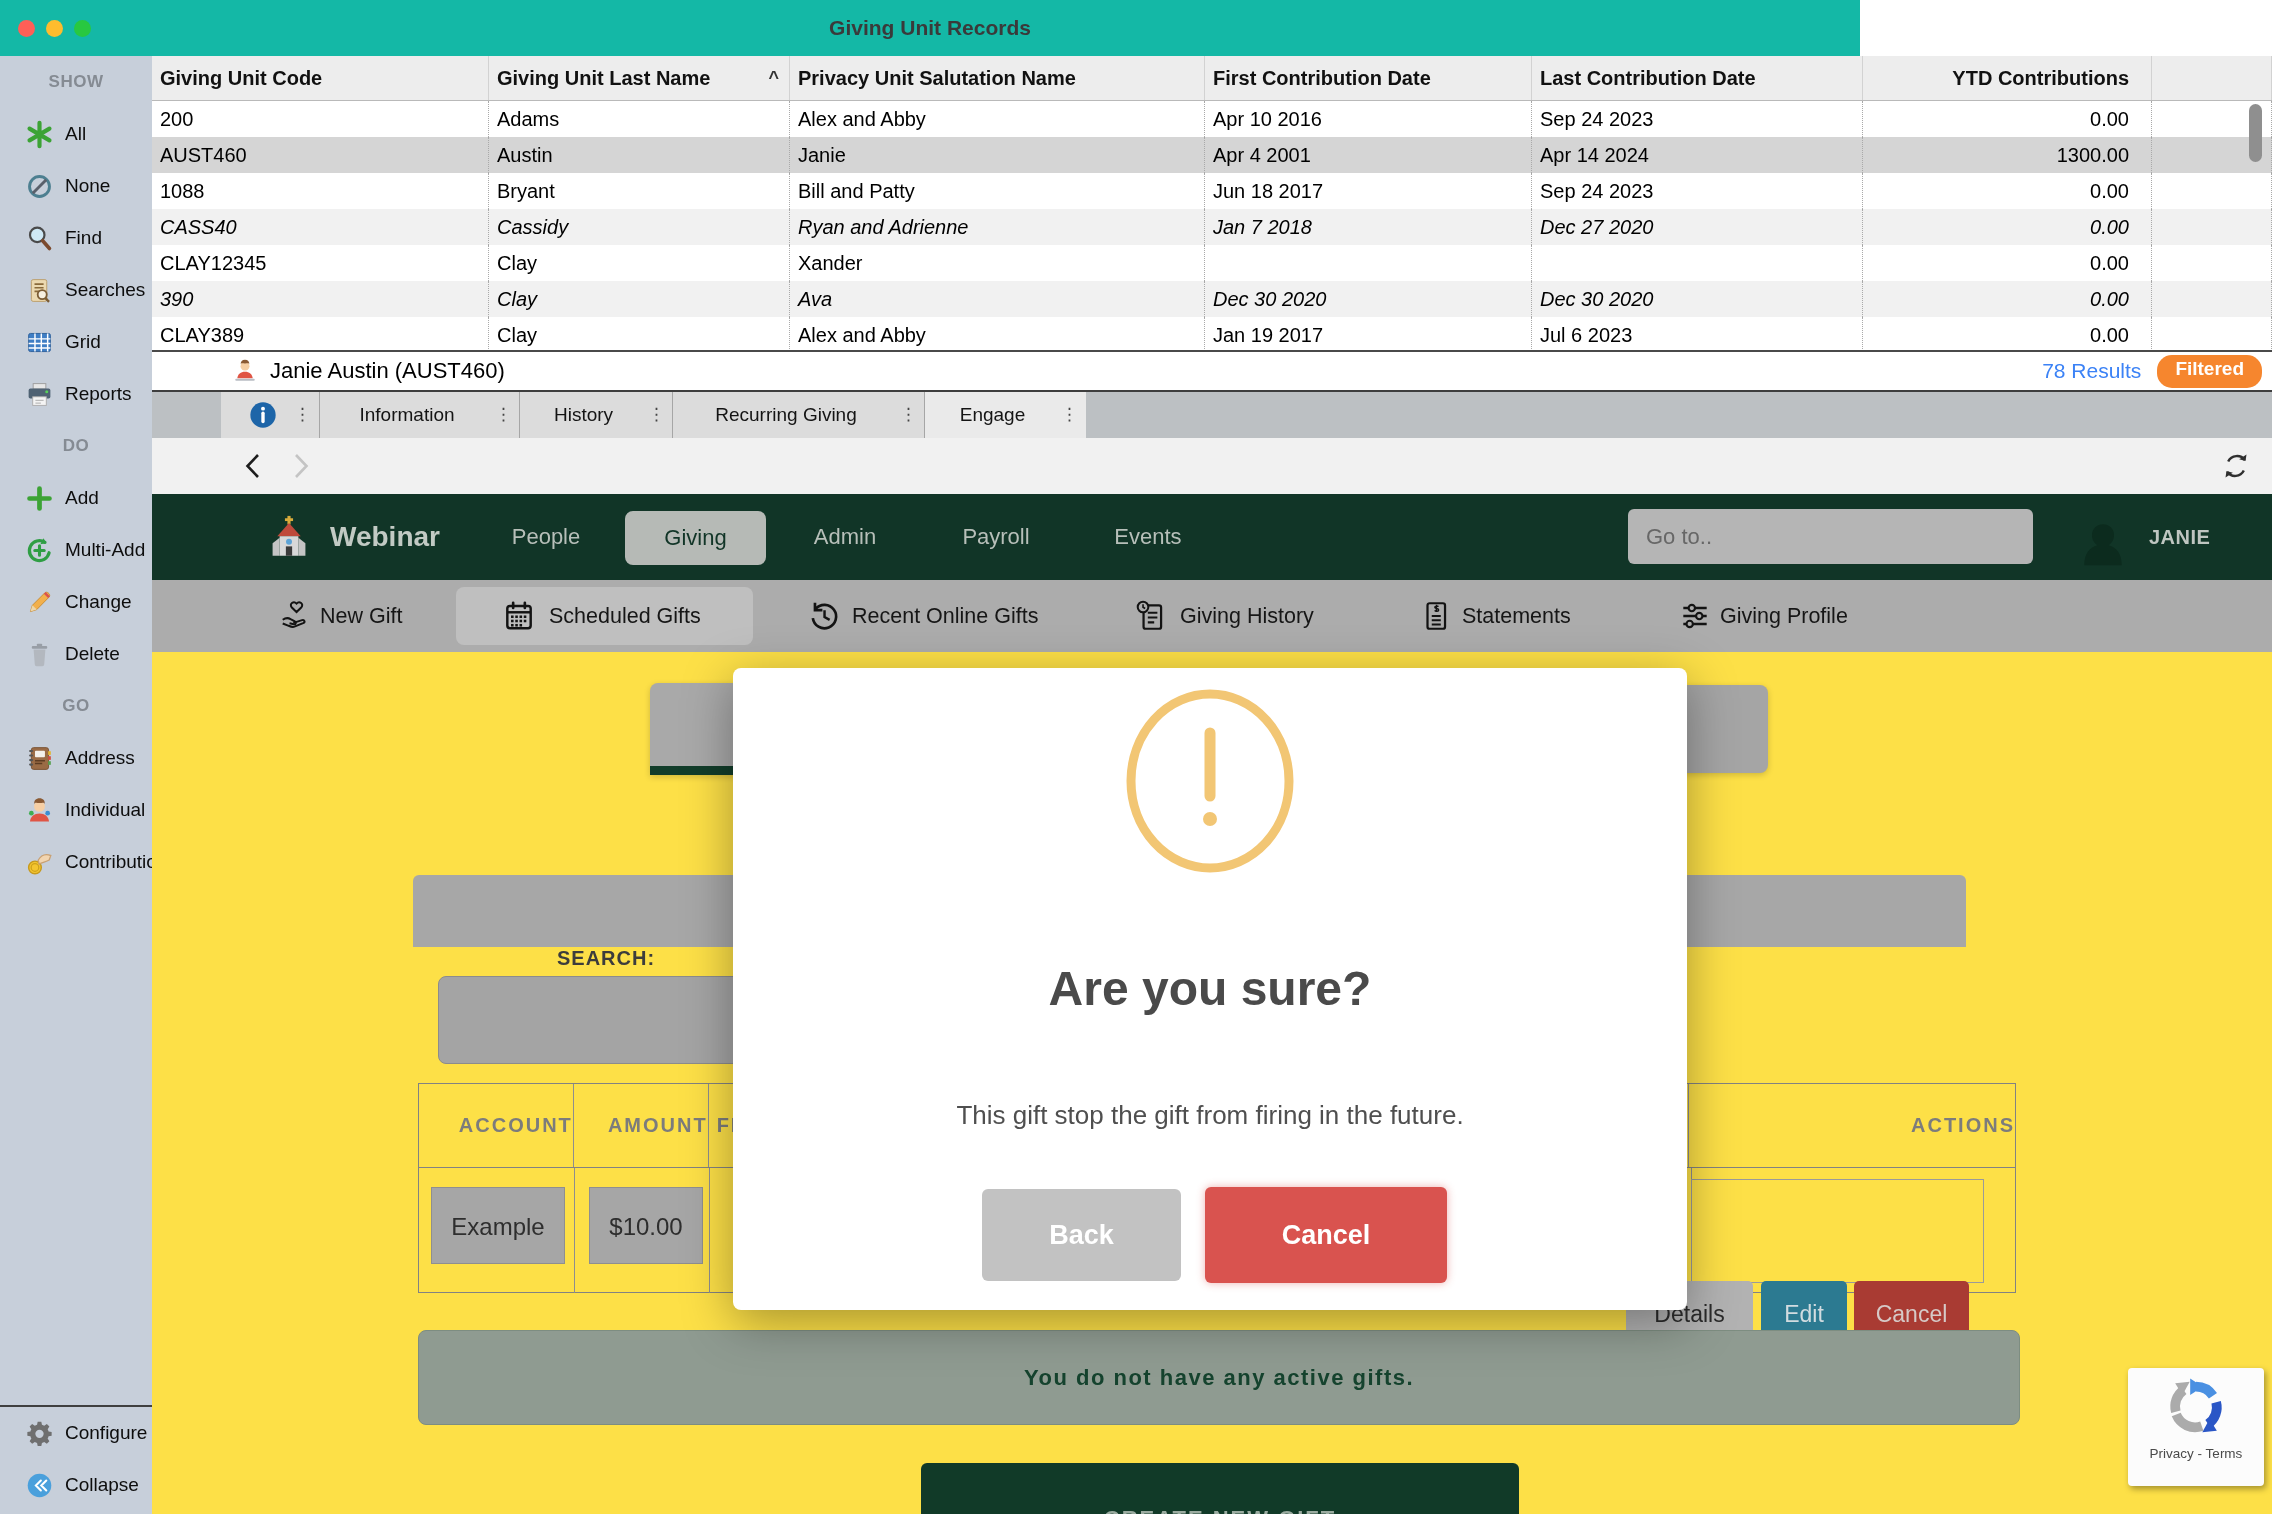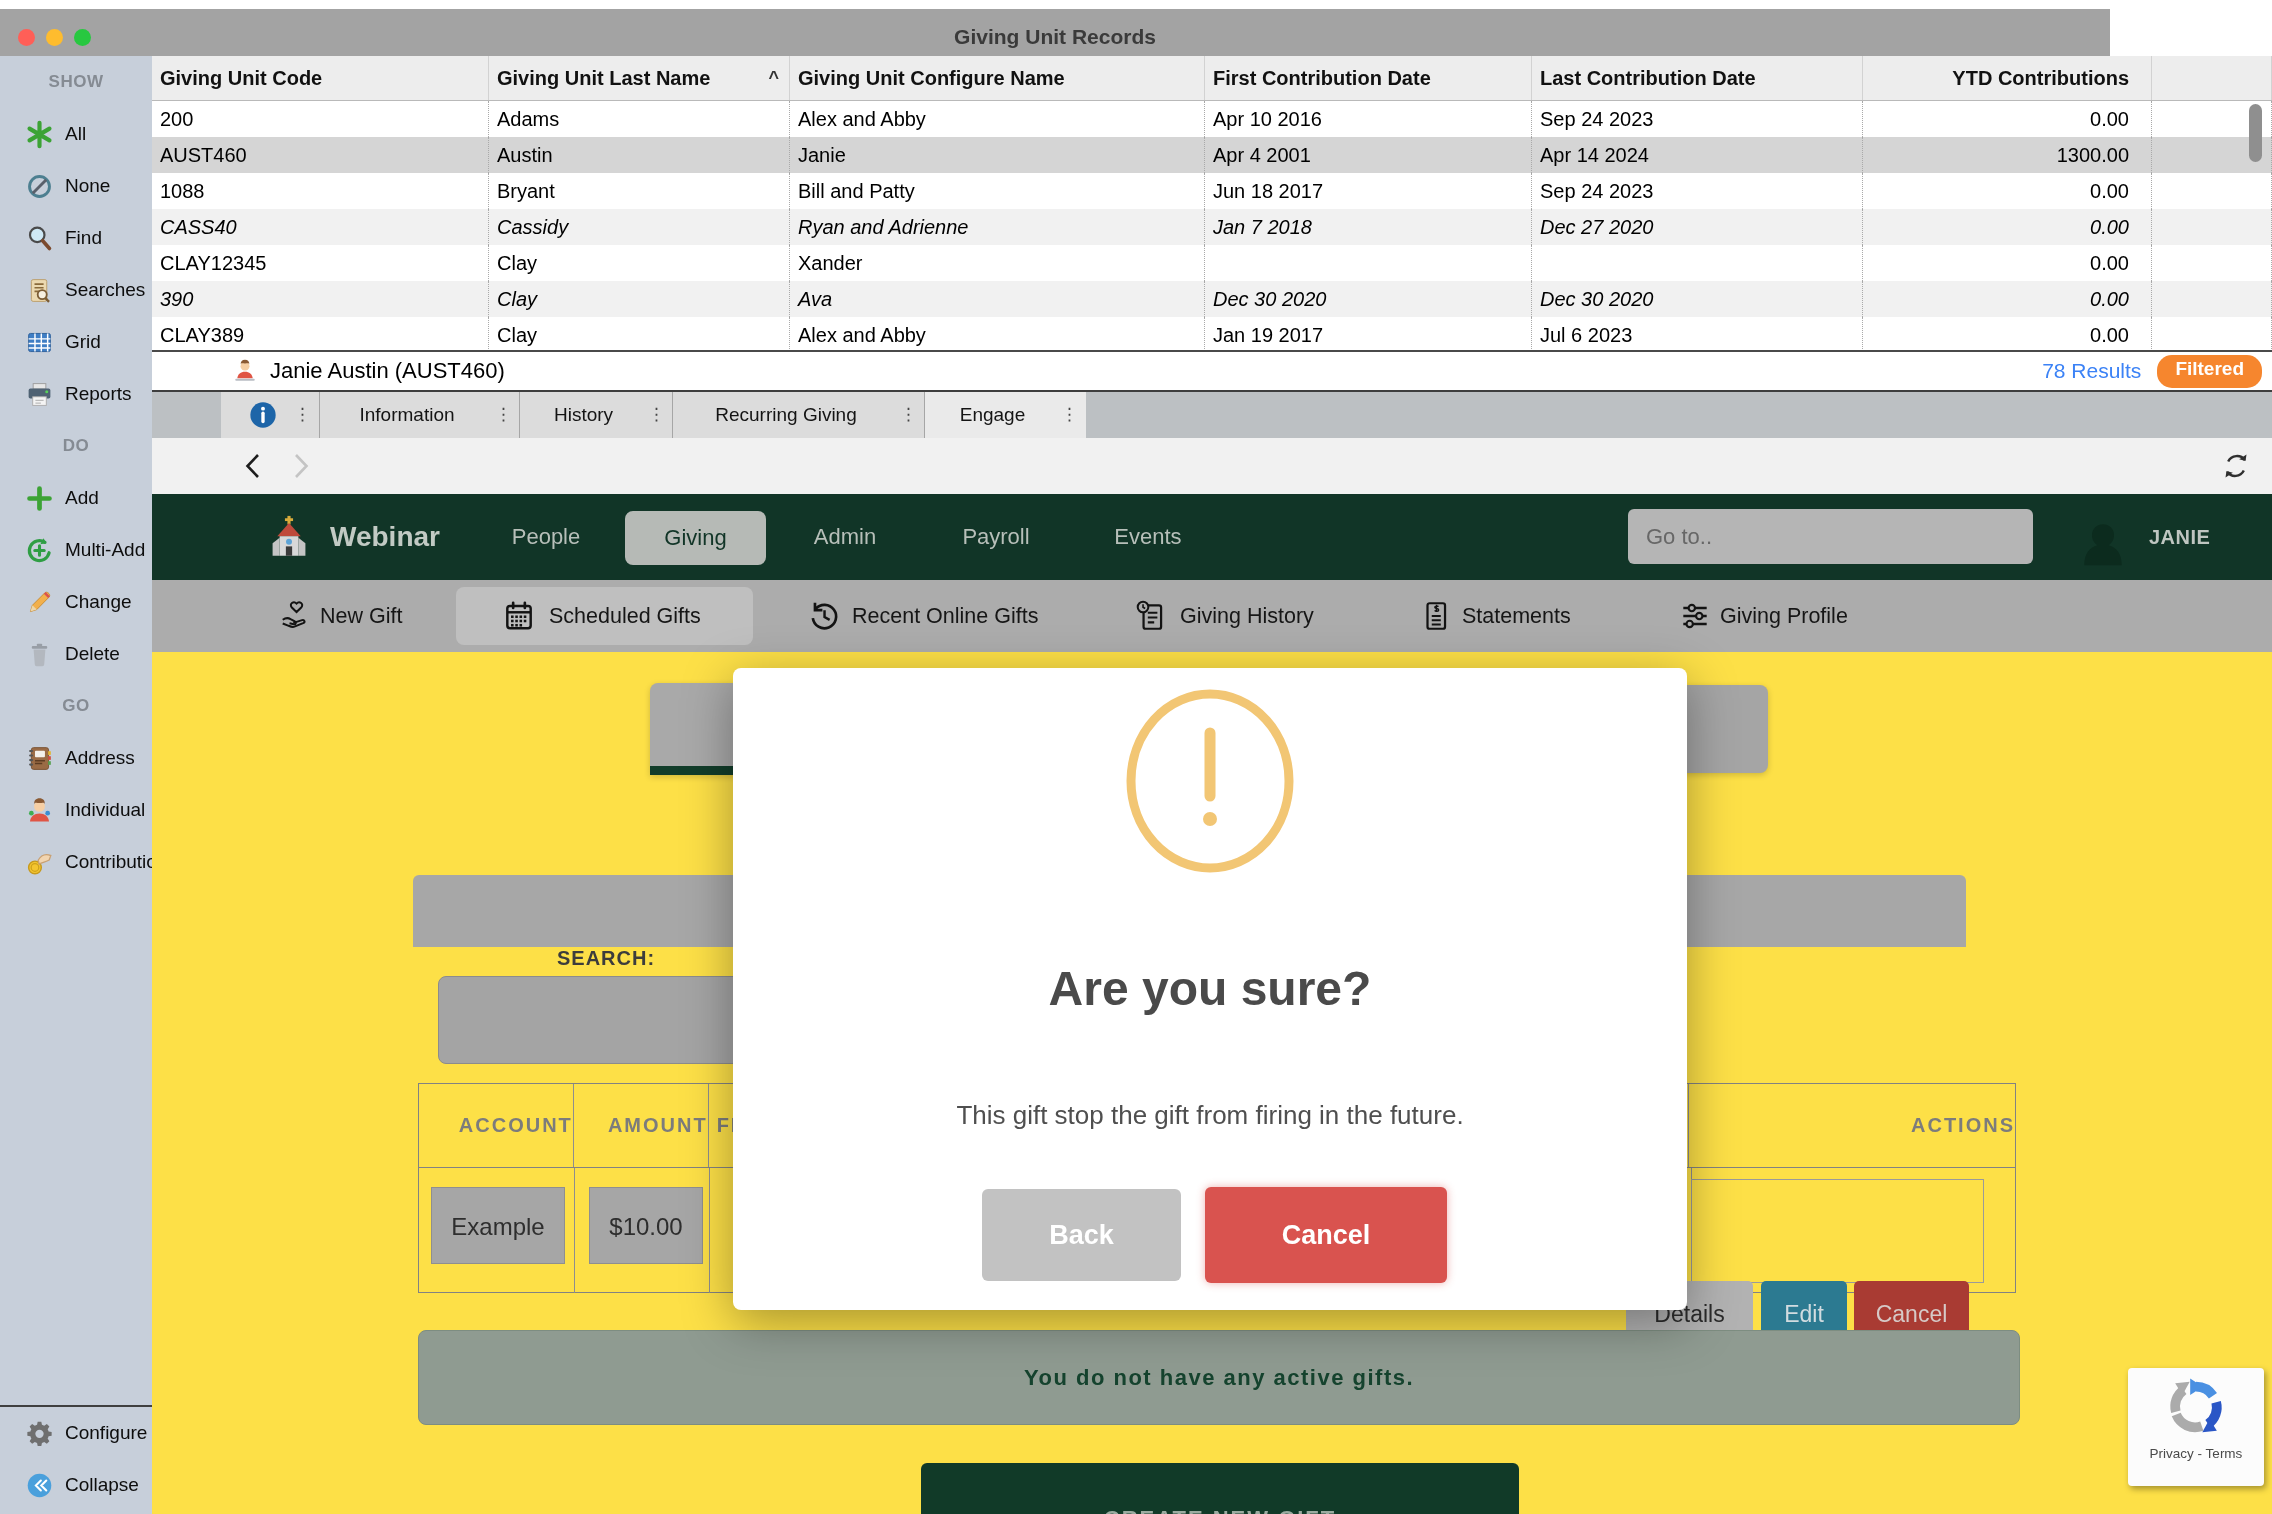--- a/index.html
+++ b/index.html
@@ -2,21 +2,21 @@
 <html><head>
 <meta charset="utf-8">
 <style>
   html,body{margin:0;padding:0;background:#222;}
   #root{position:relative;width:2272px;height:1514px;background:#fff;overflow:hidden;
         font-family:"Liberation Sans", sans-serif; -webkit-font-smoothing:antialiased;}
   .abs{position:absolute;}
   .ico svg{width:100%;height:100%;display:block;}
 
   
-  .titlebar{left:0;top:0;width:2110px;height:56px;background:#a3a3a3;border-bottom:1px solid #c9c3c7;margin-top:9px;}
+  .titlebar{left:0;top:0;width:1860px;height:56px;background:#14b8a6;border-bottom:1px solid #c9c3c7;}
   .tl{position:absolute;top:20px;width:17px;height:17px;border-radius:50%;}
   .title{position:absolute;left:0;right:0;top:0;height:56px;line-height:56px;text-align:center;
          font-weight:bold;font-size:21px;color:#3a3a3a;}
 
   
   .sidebar{left:0;top:56px;width:152px;height:1458px;background:#c7cfda;}
   .side-header{height:52px;line-height:52px;text-align:center;color:#858b93;font-weight:bold;
                font-size:17px;letter-spacing:.5px;}
   .side-item{height:52px;display:flex;align-items:center;padding-left:25px;gap:11px;cursor:default;}
   .side-label{font-size:19px;color:#0d0d0d;white-space:nowrap;}
@@ -308,21 +308,21 @@
           </span>
           <span class="side-label">Collapse</span>
         </div>
       </div>
   </aside>
 
   <div class="abs fm-table">
     <div class="fm-head">
         <div class="fm-th" style="width: 337px;">Giving Unit Code</div>
         <div class="fm-th" style="width: 301px;">Giving Unit Last Name<span class="caret">^</span></div>
-        <div class="fm-th" style="width: 415px;">Giving Unit Configure Name</div>
+        <div class="fm-th" style="width: 415px;">Privacy Unit Salutation Name</div>
         <div class="fm-th" style="width: 327px;">First Contribution Date</div>
         <div class="fm-th" style="width: 331px;">Last Contribution Date</div>
         <div class="fm-th" style="width: 289px; text-align: right; padding-right: 22px;">YTD Contributions</div>
         <div class="fm-th" style="width: 120px;"></div>
       </div>
     <div>
         <div class="fm-row">
           <div class="fm-td" style="width: 337px;">200</div>
           <div class="fm-td" style="width: 301px;">Adams</div>
           <div class="fm-td" style="width: 415px;">Alex and Abby</div>

